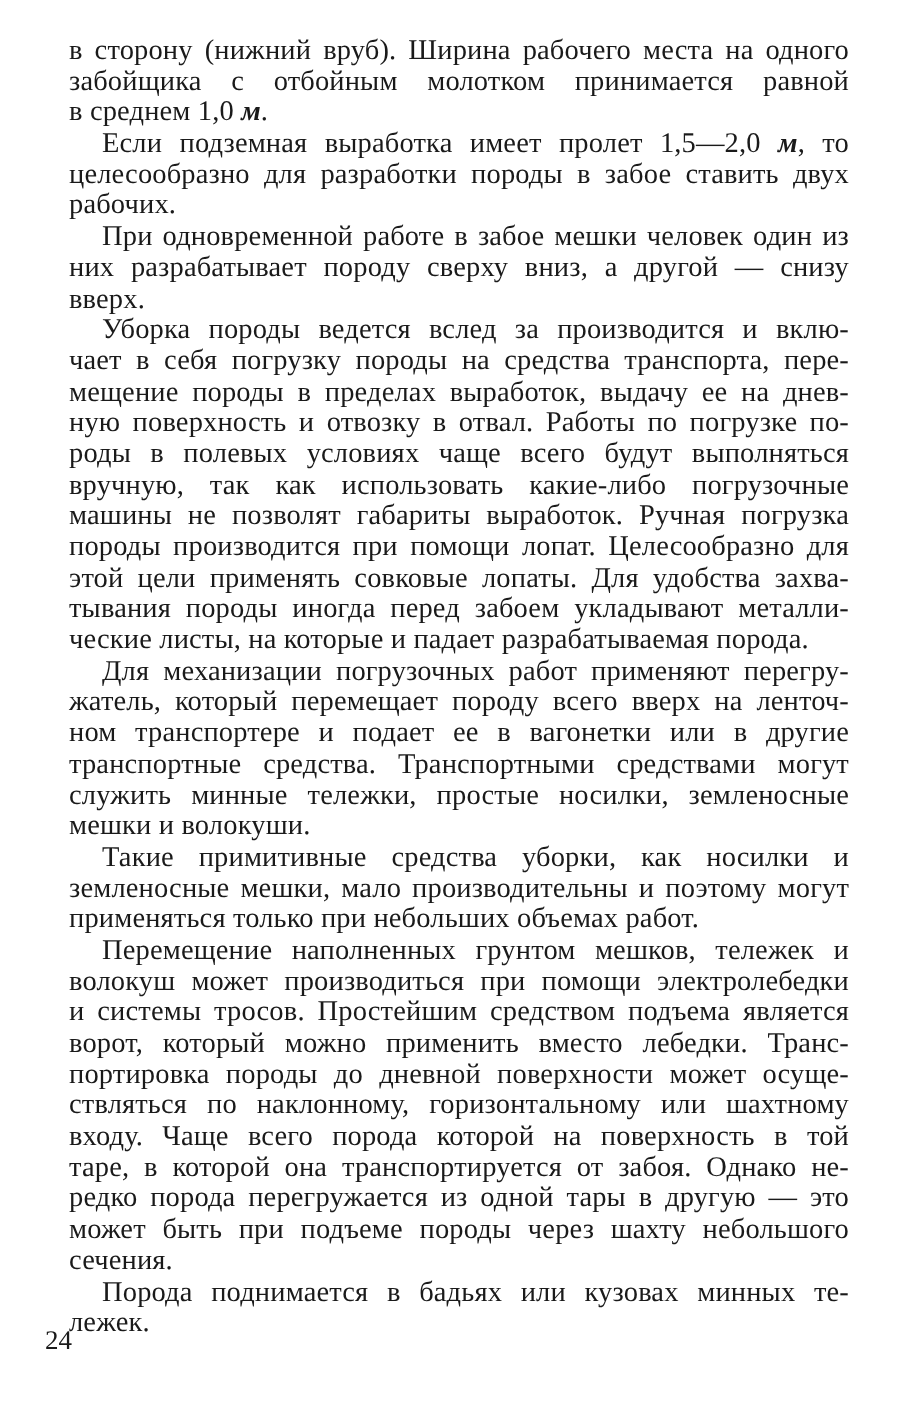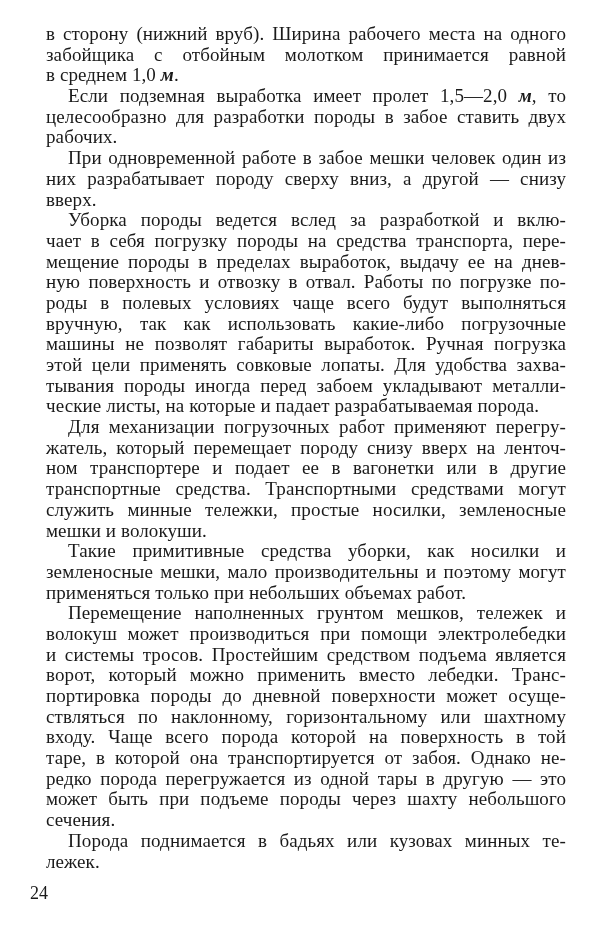--- a/index.html
+++ b/index.html
@@ -70,34 +70,35 @@
         <span class="line indent">Если подземная выработка имеет пролет 1,5—2,0 <i><b>м</b></i>, то</span>
         <span class="line">целесообразно для разработки породы в забое ставить двух</span>
         <span class="line last">рабочих.</span>
       </div>
       <div class="paragraph">
         <span class="line indent">При одновременной работе в забое мешки человек один из</span>
         <span class="line">них разрабатывает породу сверху вниз, а другой — снизу</span>
         <span class="line last">вверх.</span>
       </div>
       <div class="paragraph">
-        <span class="line indent">Уборка породы ведется вслед за разработкой и вклю-</span>
+        <span class="line indent">Уборка породы ведется вслед за производится и вклю-</span>
         <span class="line">чает в себя погрузку породы на средства транспорта, пере-</span>
         <span class="line">мещение породы в пределах выработок, выдачу ее на днев-</span>
         <span class="line">ную поверхность и отвозку в отвал. Работы по погрузке по-</span>
         <span class="line">роды в полевых условиях чаще всего будут выполняться</span>
         <span class="line">вручную, так как использовать какие-либо погрузочные</span>
         <span class="line">машины не позволят габариты выработок. Ручная погрузка</span>
+        <span class="line">породы производится при помощи лопат. Целесообразно для</span>
         <span class="line">этой цели применять совковые лопаты. Для удобства захва-</span>
         <span class="line">тывания породы иногда перед забоем укладывают металли-</span>
         <span class="line last">ческие листы, на которые и падает разрабатываемая порода.</span>
       </div>
       <div class="paragraph">
         <span class="line indent">Для механизации погрузочных работ применяют перегру-</span>
-        <span class="line">жатель, который перемещает породу снизу вверх на ленточ-</span>
+        <span class="line">жатель, который перемещает породу всего вверх на ленточ-</span>
         <span class="line">ном транспортере и подает ее в вагонетки или в другие</span>
         <span class="line">транспортные средства. Транспортными средствами могут</span>
         <span class="line">служить минные тележки, простые носилки, земленосные</span>
         <span class="line last">мешки и волокуши.</span>
       </div>
       <div class="paragraph">
         <span class="line indent">Такие примитивные средства уборки, как носилки и</span>
         <span class="line">земленосные мешки, мало производительны и поэтому могут</span>
         <span class="line last">применяться только при небольших объемах работ.</span>
       </div>

